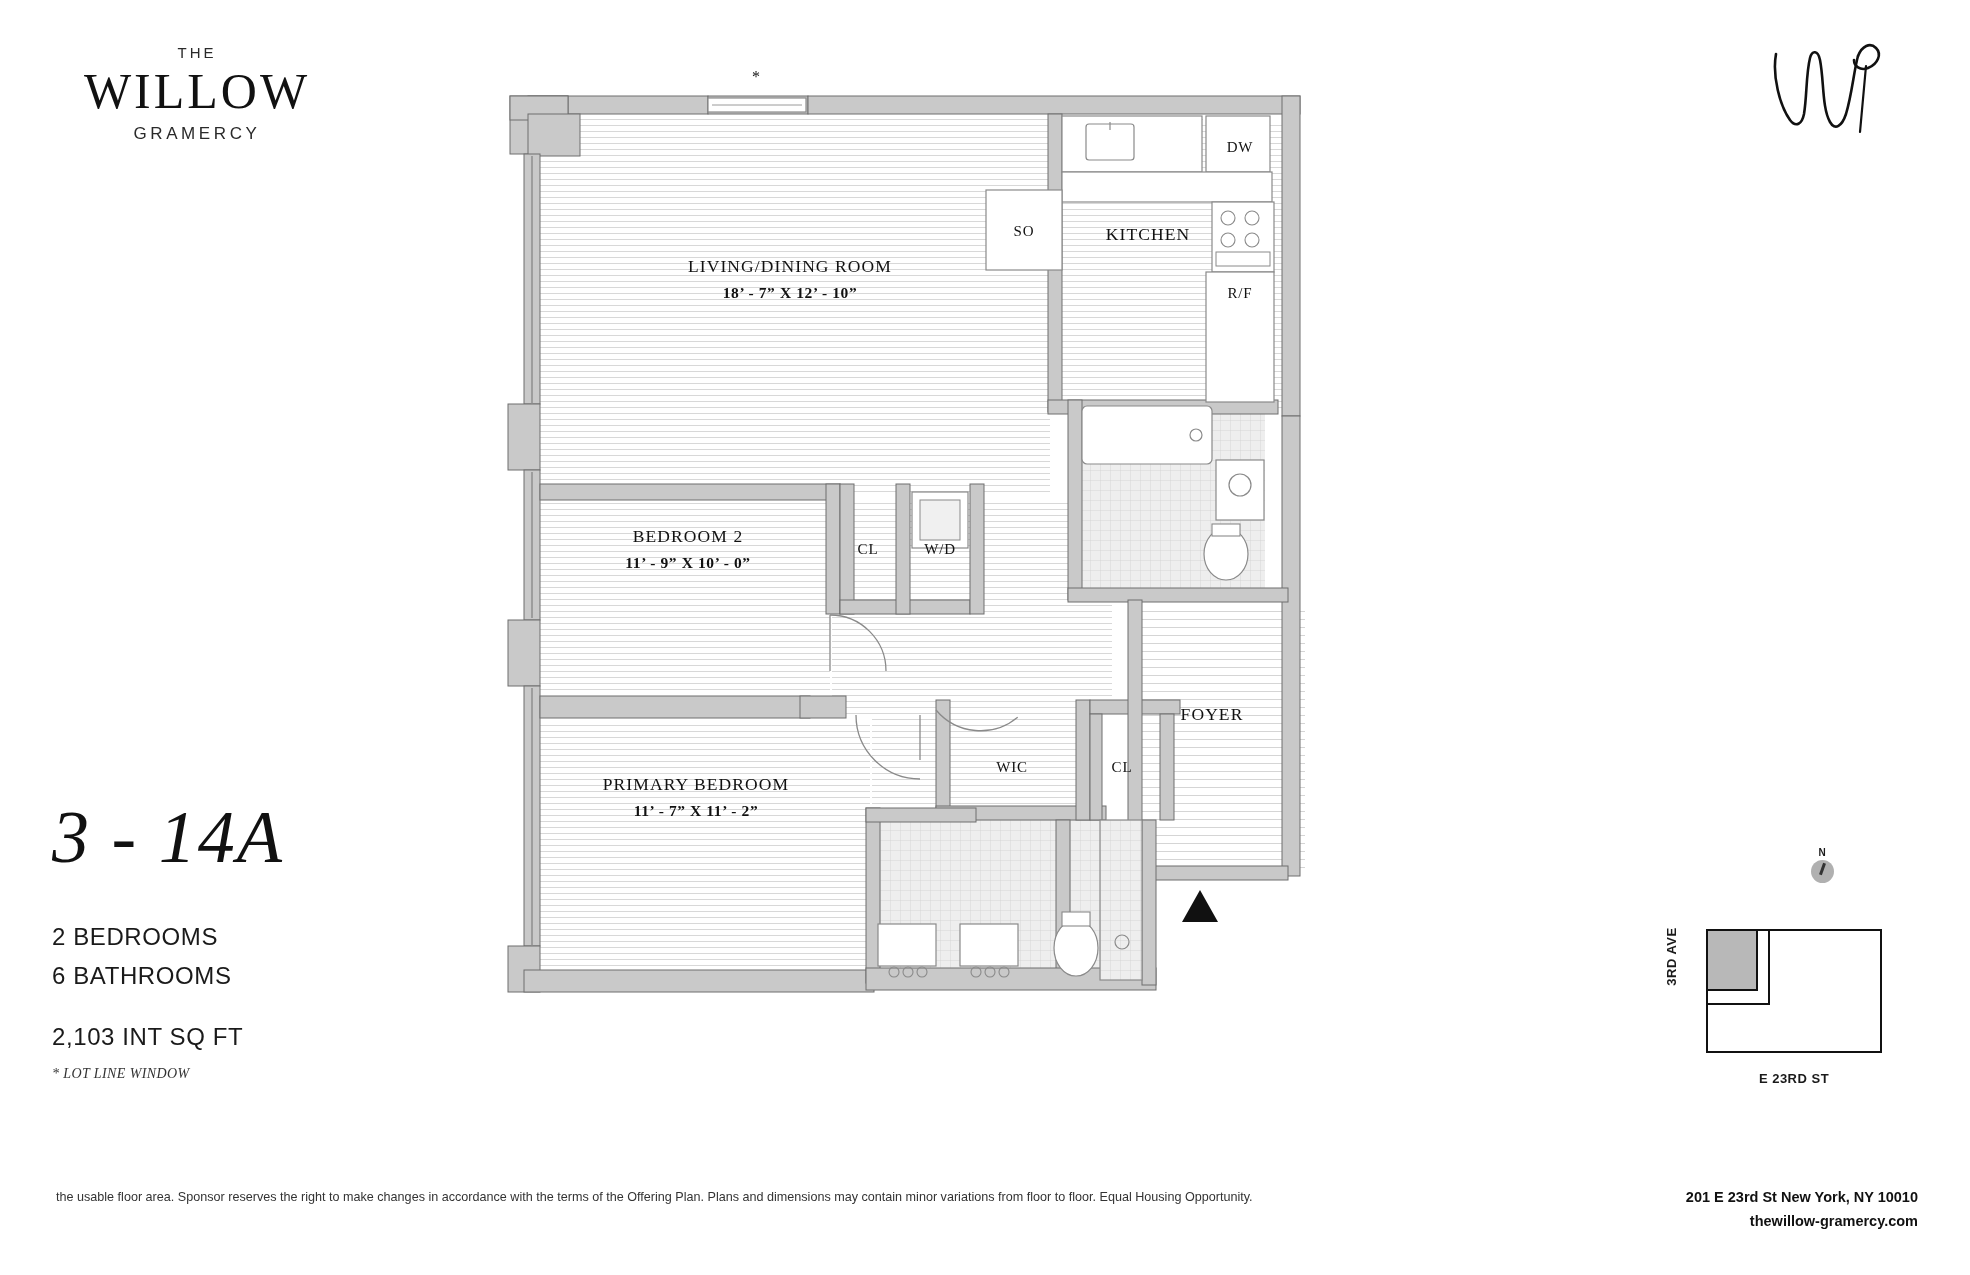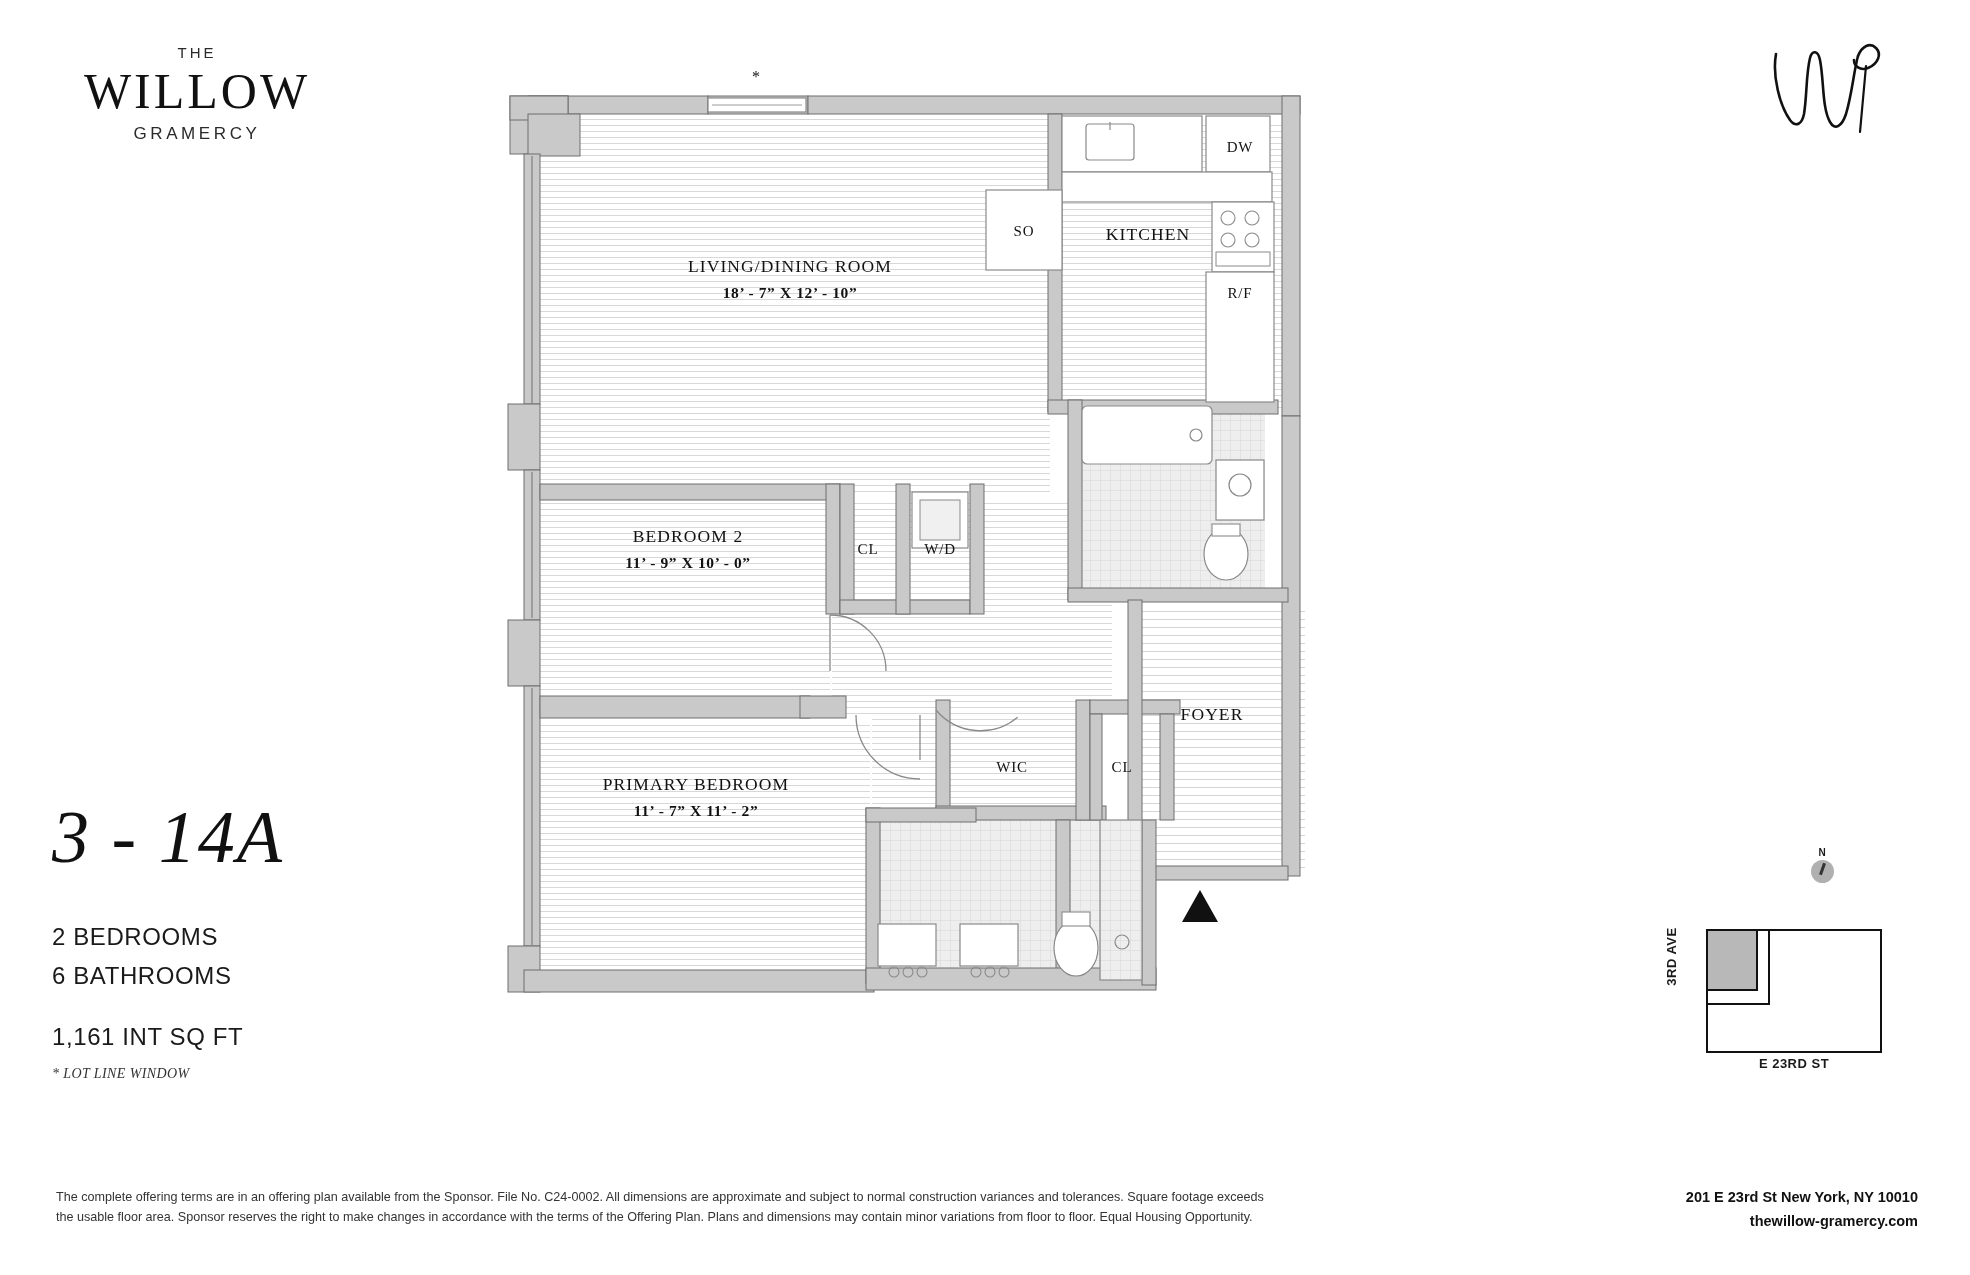--- a/index.html
+++ b/index.html
@@ -157,21 +157,21 @@
     transform-origin: center;
     font-family: "Liberation Sans", sans-serif;
     font-size: 13px;
     font-weight: bold;
     letter-spacing: 0.5px;
     white-space: nowrap;
   }
   .keymap-bottom-label {
     position: absolute;
     left: 46px;
-    top: 211px;
+    top: 226px;
     width: 176px;
     text-align: center;
     font-family: "Liberation Sans", sans-serif;
     font-size: 13px;
     font-weight: bold;
     letter-spacing: 0.5px;
   }
   .compass {
     position: absolute;
     left: 142px;
@@ -257,21 +257,21 @@
     <path d="M96,20 C100,10 108,6 114,12 C120,18 116,28 106,32 C98,35 92,30 92,24" fill="none" stroke="#111" stroke-width="2.6" stroke-linecap="round"></path>
     <path d="M104,30 C102,52 100,74 98,96" fill="none" stroke="#111" stroke-width="2.2" stroke-linecap="round"></path>
   </svg>
 </div>
 
 <div class="unit-block">
   <div class="unit-number">3 - 14A</div>
   <div class="unit-specs">
     <div>2 BEDROOMS</div>
     <div>6 BATHROOMS</div>
-    <div style="margin-top:22px">1,161 INT SQ FT</div>
+    <div style="margin-top:22px">2,103 INT SQ FT</div>
   </div>
   <div class="unit-note">* LOT LINE WINDOW</div>
 </div>
 
 <div class="plan">
 <svg width="990" height="1080" viewBox="0 0 990 1080">
   <defs>
     <pattern id="hatch" width="6" height="6" patternUnits="userSpaceOnUse">
       <rect width="6" height="6" fill="#ffffff"></rect>
       <path d="M0,5.5 H6" stroke="#d8d8d8" stroke-width="1"></path>
@@ -462,20 +462,19 @@
     <div class="compass-dial"></div>
   </div>
   <div class="keymap-box"></div>
   <div class="keymap-hl2"></div>
   <div class="keymap-hl"></div>
   <div class="keymap-left-label">3RD AVE</div>
   <div class="keymap-bottom-label">E 23RD ST</div>
 </div>
 
 <div class="disclaimer">
-  <div>The complete offering terms are in an offering plan available from the Sponsor. File No. C24-0002.   All dimensions are approximate and subject to normal construction variances and tolerances. Square footage exceeds</div>
   <div>the usable floor area. Sponsor reserves the right to make changes in accordance with the terms of the Offering Plan. Plans and dimensions may contain minor variations from floor to floor.  Equal Housing Opportunity.</div>
 </div>
 
 <div class="address">
   <div>201 E 23rd St New York, NY 10010</div>
   <div>thewillow-gramercy.com</div>
 </div>
 
 </body></html>

